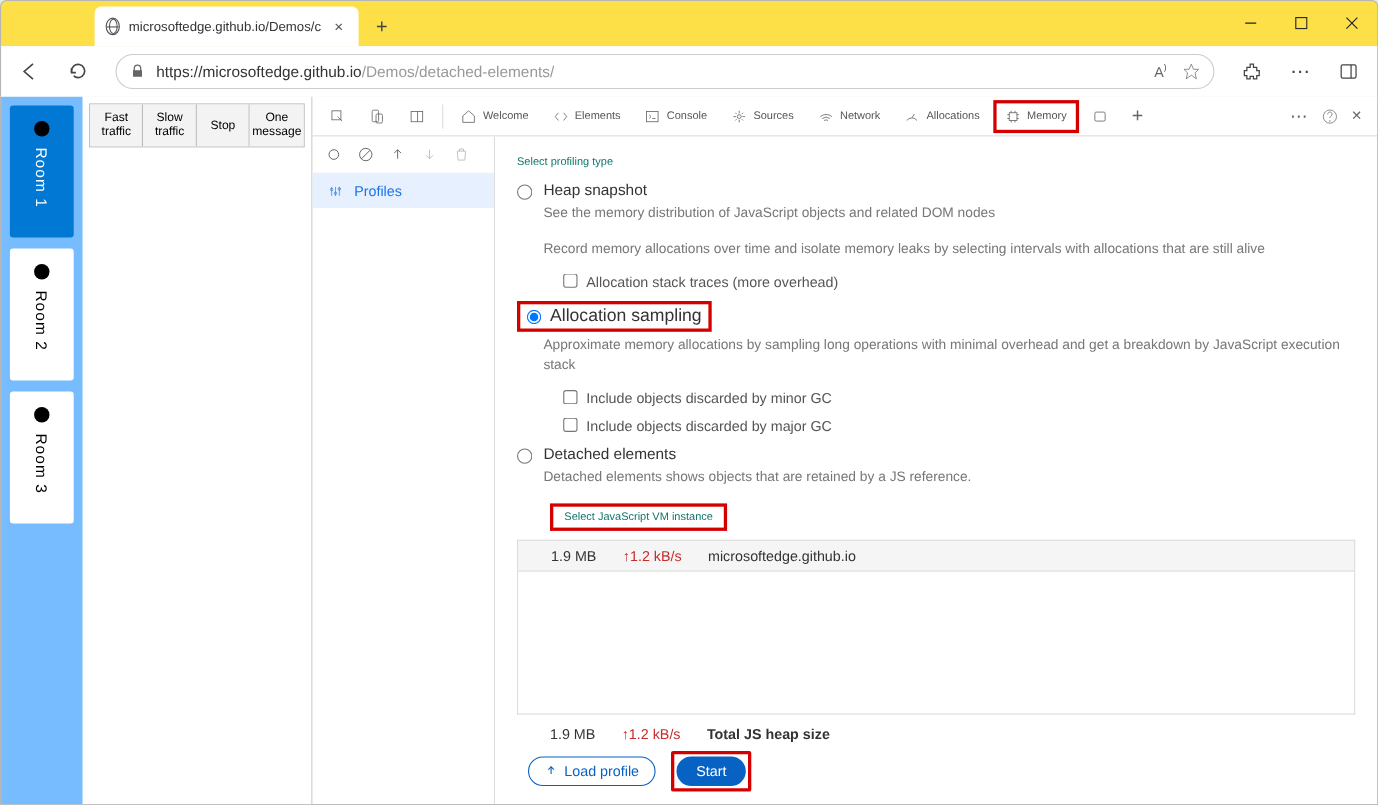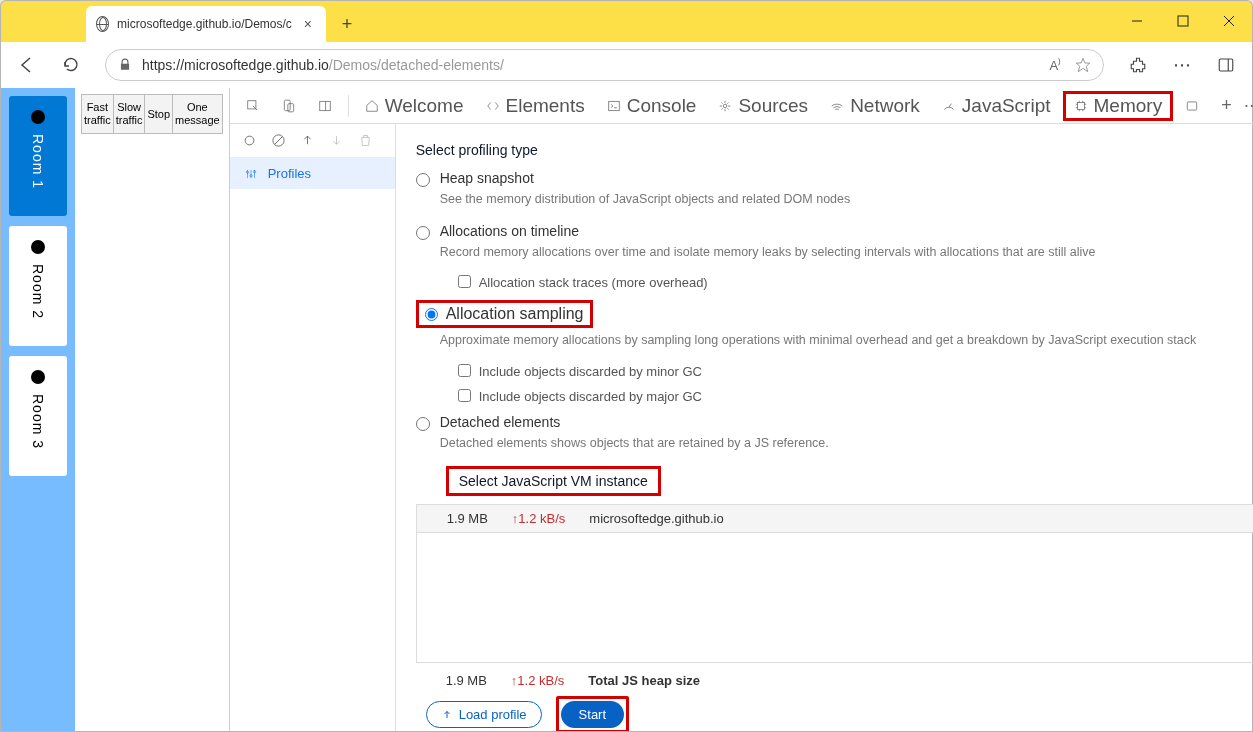--- a/index.html
+++ b/index.html
@@ -38,36 +38,36 @@
 .room.active .dot{background:#000;}
 .room .rl{writing-mode:vertical-rl; font-size:14px; letter-spacing:1px;}
 .appctl { flex:1; padding:6px;}
 .btnrow { display:flex; gap:0; border:1px solid #bbb;}
 .btnrow button{flex:1; font-size:11px; padding:6px 2px; background:#f3f3f3; border:none; border-right:1px solid #bbb; cursor:pointer; line-height:1.2;}
 .btnrow button:last-child{border-right:none;}
 
 
 .devtools { flex:1; display:flex; flex-direction:column; border-left:1px solid #ccc;}
 .dt-tabs{height:36px;display:flex;align-items:center;padding:0 6px;gap:2px;border-bottom:1px solid #ddd;}
-.dt-tab{display:flex;align-items:center;gap:6px;padding:0 10px;height:36px;font-size:19px;color:#555;cursor:pointer;}
+.dt-tab{display:flex;align-items:center;gap:6px;padding:0 10px;height:36px;font-size:10px;color:#555;cursor:pointer;}
 .dt-tab svg{width:14px;height:14px;stroke:#666;fill:none;stroke-width:1.3;}
 .dt-tab.hl{border:3px solid #d40000;padding:0 8px;height:30px;}
 .dt-sep{width:1px;height:22px;background:#ddd;margin:0 4px;}
 .dt-right{margin-left:auto;display:flex;align-items:center;gap:12px;padding-right:8px;}
 .dt-right svg{width:16px;height:16px;stroke:#666;fill:none;}
 
 .dt-body{flex:1;display:flex;overflow:hidden;}
 .dt-side{width:166px;border-right:1px solid #ddd;}
 .dt-toolbar{height:34px;display:flex;align-items:center;gap:14px;padding:0 12px;border-bottom:1px solid #eee;}
 .dt-toolbar svg{width:15px;height:15px;stroke:#555;fill:none;stroke-width:1.3;}
 .profiles-item{display:flex;align-items:center;gap:10px;padding:8px 14px;background:#e7f0fe;color:#1a73e8;font-size:13px;cursor:pointer;border-radius:0;}
 .profiles-item svg{width:14px;height:14px;stroke:#1a73e8;fill:none;}
 
 .dt-main{flex:1;padding:18px 20px;overflow:auto;color:#333;}
-.section-title{font-size:14px;color:#0f172a;margin-bottom:12px;}
+.section-title{font-size:10px;color:#0f766e;margin-bottom:12px;}
 .opt{display:flex;gap:10px;margin-bottom:4px;align-items:flex-start;}
 .opt input[type=radio]{margin-top:3px;width:14px;height:14px;}
 .opt .ol{font-size:14px;color:#333;}
 .opt-desc{font-size:12.5px;color:#777;margin:3px 0 14px 24px;line-height:1.4;}
 .subopt{margin-left:42px;display:flex;gap:8px;font-size:13px;color:#555;margin-bottom:10px;}
 .subopt input{width:13px;height:13px;}
 .hl-box{border:3px solid #d40000;display:inline-flex;padding:2px 6px;align-items:center;gap:8px;}
 .vm-row{border:1px solid #ddd;background:#f5f5f5;padding:6px 30px;font-size:13px;display:flex;gap:24px;margin-top:8px;}
 .vm-row .up{color:#c72c2c;}
 .vm-box{border:1px solid #ddd;border-top:none;height:130px;}
@@ -234,21 +234,21 @@
           <svg viewBox="0 0 24 24">
             <path d="M3 12a14 14 0 0118 0M6 15a10 10 0 0112 0M9 18a6 6 0 016 0"></path>
           </svg>
           <span>Network</span>
         </div>
       <div class="dt-tab">
           <svg viewBox="0 0 24 24">
             <path d="M4 18a10 10 0 0116 0"></path>
             <line x1="12" y1="14" x2="16" y2="8"></line>
           </svg>
-          <span>JavaScript</span>
+          <span>Allocations</span>
         </div>
       <div class="dt-tab hl">
           <svg viewBox="0 0 24 24">
             <rect x="6" y="6" width="12" height="12"></rect>
             <line x1="9" y1="3" x2="9" y2="6"></line>
             <line x1="15" y1="3" x2="15" y2="6"></line>
             <line x1="9" y1="18" x2="9" y2="21"></line>
             <line x1="15" y1="18" x2="15" y2="21"></line>
             <line x1="3" y1="9" x2="6" y2="9"></line>
             <line x1="3" y1="15" x2="6" y2="15"></line>
@@ -311,24 +311,20 @@
 
       <div class="dt-main">
         <div class="section-title">Select profiling type</div>
 
         <div class="opt">
           <input type="radio" name="pt" style="">
           <span class="ol">Heap snapshot</span>
         </div>
         <div class="opt-desc">See the memory distribution of JavaScript objects and related DOM nodes</div>
 
-        <div class="opt">
-          <input type="radio" name="pt" style="">
-          <span class="ol">Allocations on timeline</span>
-        </div>
         <div class="opt-desc">Record memory allocations over time and isolate memory leaks by selecting intervals with allocations that are still alive</div>
         <label class="subopt">
             <input type="checkbox" style="">
             <span>Allocation stack traces (more overhead)</span>
           </label>
 
         <div style="margin-bottom:4px;">
           <span class="hl-box">
             <input type="radio" name="pt" checked="" style="">
             <span class="ol">Allocation sampling</span>

